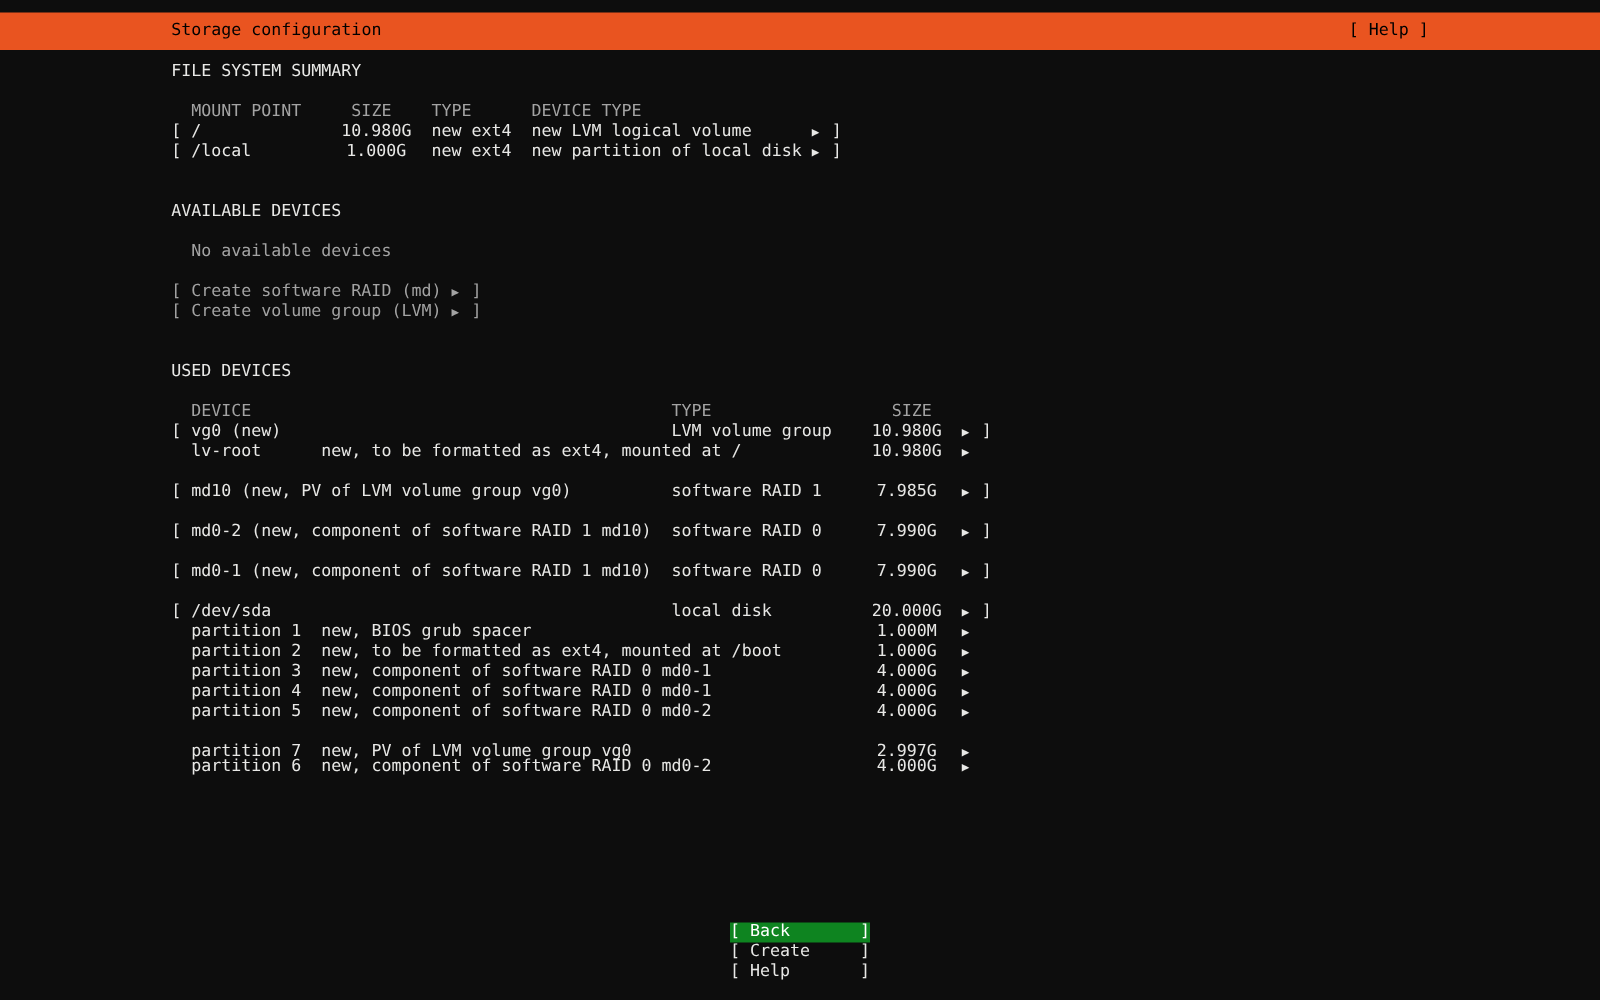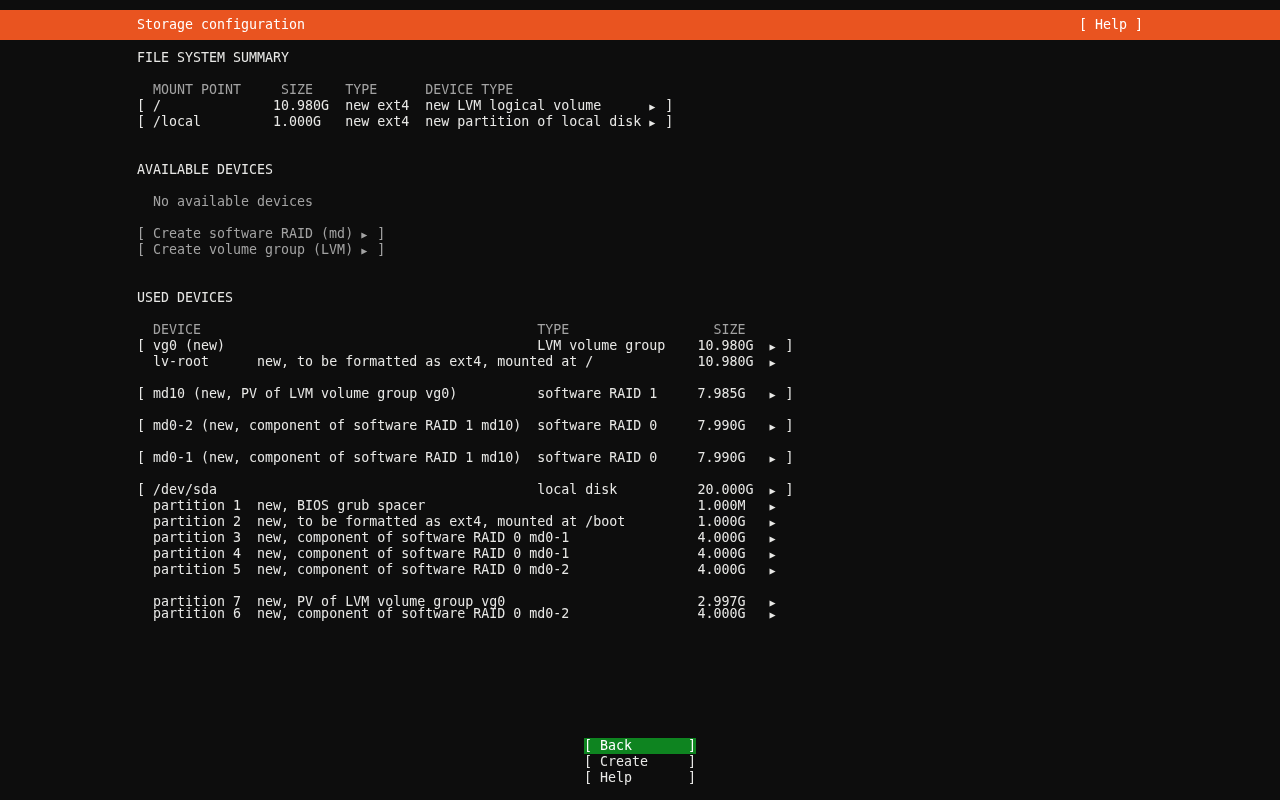--- a/index.html
+++ b/index.html
@@ -13,35 +13,35 @@
     font-size: 13.3px;
     line-height: 16px;
     color: #e8e8e6;
     overflow: hidden;
   }
   .header {
     position: absolute;
     left: 0; top: 10px;
     width: 1280px; height: 30px;
     background: #e95420;
-    color: #ffffff;
+    color: #000000;
     display: flex;
     align-items: center;
     justify-content: space-between;
     padding: 0 137px;
   }
   .header .help { cursor: default; margin-left: 40px; }
   .line {
     position: absolute;
     left: 137px;
     height: 16px;
     white-space: pre;
   }
   .cell { position: absolute; top: 0; white-space: pre; }
-  .r { text-align: left; }
+  .r { text-align: center; }
   .dim { color: #a3a3a3; }
   .w7 { width: 7ch; }
   .l0  { left: 0ch; }  .l2  { left: 2ch; }  .l13 { left: 13ch; }
   .l15 { left: 15ch; } .l17 { left: 17ch; } .l18 { left: 18ch; }
   .l26 { left: 26ch; } .l28 { left: 28ch; } .l30 { left: 30ch; }
   .l36 { left: 36ch; } .l50 { left: 50ch; } .l64 { left: 64ch; }
   .l66 { left: 66ch; } .l70 { left: 70ch; } .l72 { left: 72ch; }
   .l79 { left: 79ch; } .l81 { left: 81ch; }
   .tri { font-size: 10px; }
   .btn {

